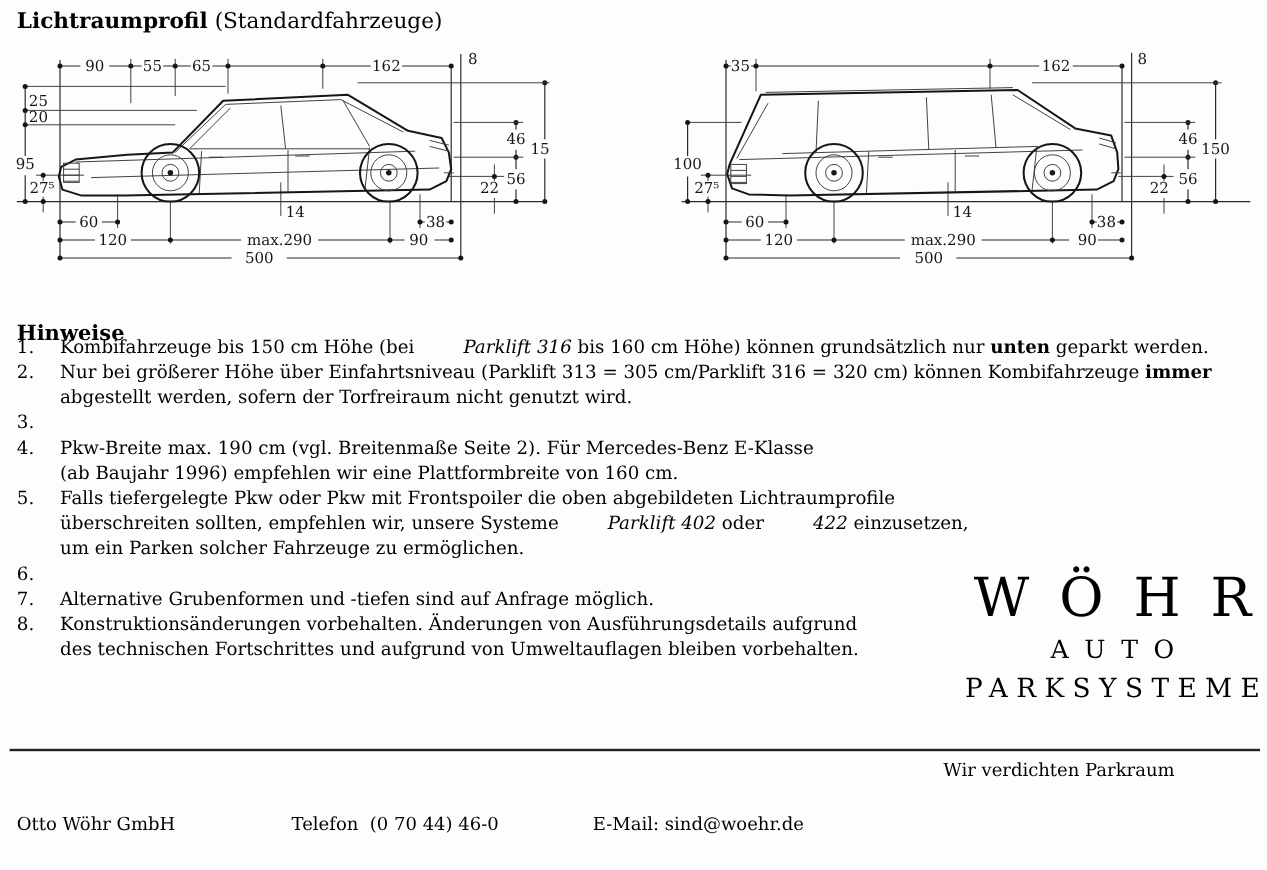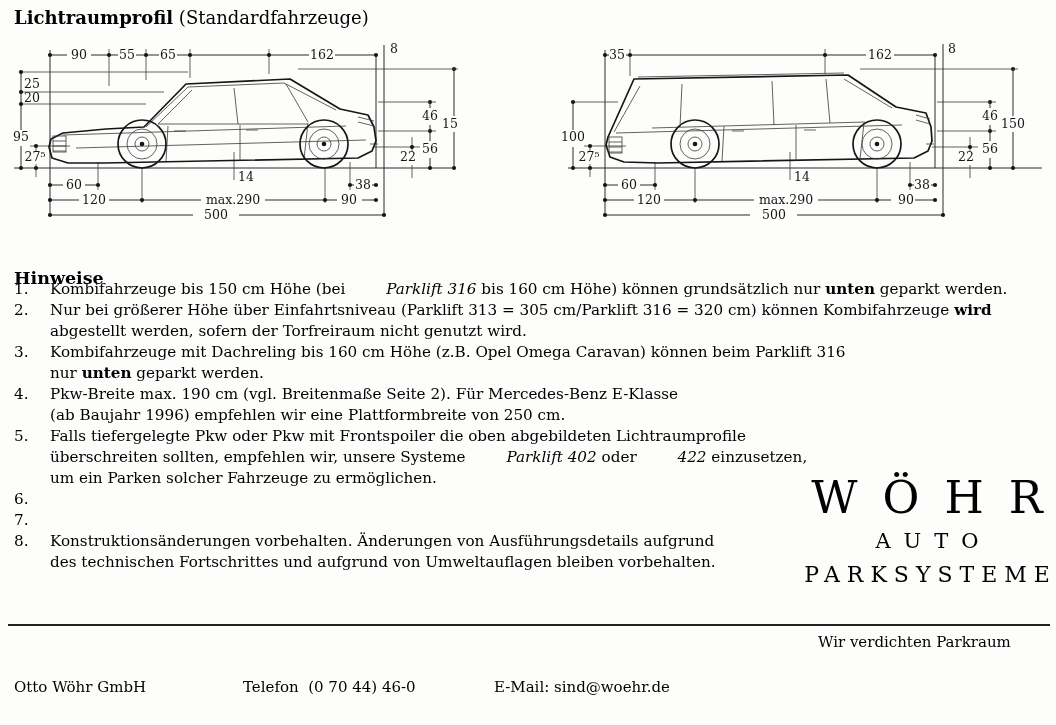--- a/index.html
+++ b/index.html
@@ -24,21 +24,21 @@
   .b{font-weight:700;margin-top:20px;}
   .i{font-style:italic;margin-left:36px;}
   
   .logo{left:798px;top:472px;width:258px;text-align:center;}
   .logo-woehr{font-size:45px;letter-spacing:25px;margin-right:-25px;line-height:52px;}
   .logo-auto{font-size:21px;letter-spacing:13px;margin-right:-13px;line-height:34px;}
   .logo-park{font-size:22px;letter-spacing:7px;margin-right:-7px;line-height:33px;}
   
   .rule{left:8px;top:624px;width:1042px;border-top:2px solid #222;}
   .fcol{top:631px;font-size:15px;line-height:22.5px;white-space:pre;}
-  .fc1{left:14px;} .fc2{left:243px;} .fc3{left:494px;} .fc4{left:818px;text-align:right;}
+  .fc1{left:14px;} .fc2{left:243px;} .fc3{left:494px;} .fc4{left:786px;text-align:right;}
 </style>
 </head>
 <body>
 
 <div class="page">
 
   <div class="abs title">
     <span class="main">Lichtraumprofil</span><span> (Standardfahrzeuge)</span>
   </div>
 
@@ -222,44 +222,43 @@
   </svg>
 
   <div class="abs hn-head">Hinweise</div>
   <div class="abs hn-list">
       <div class="hn-item">
         <span class="hn-num">1.</span>
         <span class="hn-text"><span>Kombifahrzeuge bis 150 cm Höhe (bei </span><span class="i">Parklift 316</span><span> bis 160 cm Höhe) können grundsätzlich nur </span><span class="b">unten</span><span> geparkt werden.</span></span>
       </div>
       <div class="hn-item">
         <span class="hn-num">2.</span>
-        <span class="hn-text"><span>Nur bei größerer Höhe über Einfahrtsniveau (Parklift 313 = 305 cm/Parklift 316 = 320 cm) können Kombifahrzeuge </span><span class="b">wird</span><span>
+        <span class="hn-text"><span>Nur bei größerer Höhe über Einfahrtsniveau (Parklift 313 = 305 cm/Parklift 316 = 320 cm) können Kombifahrzeuge </span><span class="b">immer</span><span>
 abgestellt werden, sofern der Torfreiraum nicht genutzt wird.</span></span>
       </div>
       <div class="hn-item">
         <span class="hn-num">3.</span>
-        <span class="hn-text"><span>Kombifahrzeuge mit Dachreling bis 160 cm Höhe (z.B. Opel Omega Caravan) können beim Parklift 316
-nur </span><span class="b">unten</span><span> geparkt werden.</span></span>
       </div>
       <div class="hn-item">
         <span class="hn-num">4.</span>
         <span class="hn-text"><span>Pkw-Breite max. 190 cm (vgl. Breitenmaße Seite 2). Für Mercedes-Benz E-Klasse
-(ab Baujahr 1996) empfehlen wir eine Plattformbreite von 250 cm.</span></span>
+(ab Baujahr 1996) empfehlen wir eine Plattformbreite von 160 cm.</span></span>
       </div>
       <div class="hn-item">
         <span class="hn-num">5.</span>
         <span class="hn-text"><span>Falls tiefergelegte Pkw oder Pkw mit Frontspoiler die oben abgebildeten Lichtraumprofile
 überschreiten sollten, empfehlen wir, unsere Systeme </span><span class="i">Parklift 402</span><span> oder </span><span class="i">422</span><span> einzusetzen,
 um ein Parken solcher Fahrzeuge zu ermöglichen.</span></span>
       </div>
       <div class="hn-item">
         <span class="hn-num">6.</span>
       </div>
       <div class="hn-item">
         <span class="hn-num">7.</span>
+        <span class="hn-text"><span>Alternative Grubenformen und -tiefen sind auf Anfrage möglich.</span></span>
       </div>
       <div class="hn-item">
         <span class="hn-num">8.</span>
         <span class="hn-text"><span>Konstruktionsänderungen vorbehalten. Änderungen von Ausführungsdetails aufgrund
 des technischen Fortschrittes und aufgrund von Umweltauflagen bleiben vorbehalten.</span></span>
       </div>
     </div>
 
   <div class="abs logo">
     <div class="logo-woehr">WÖHR</div>

